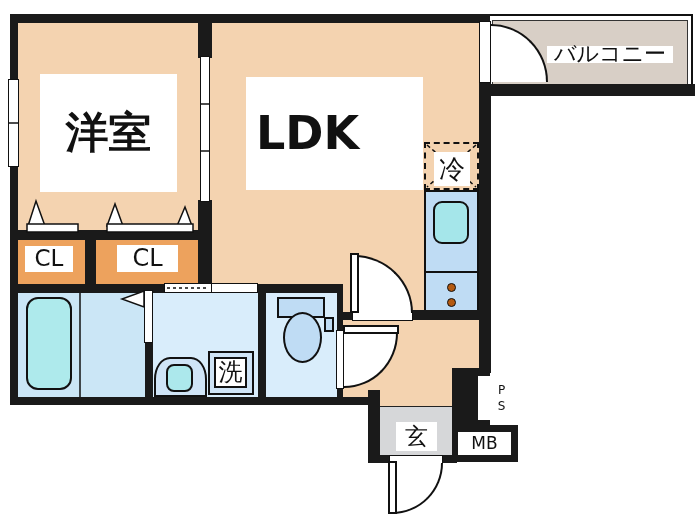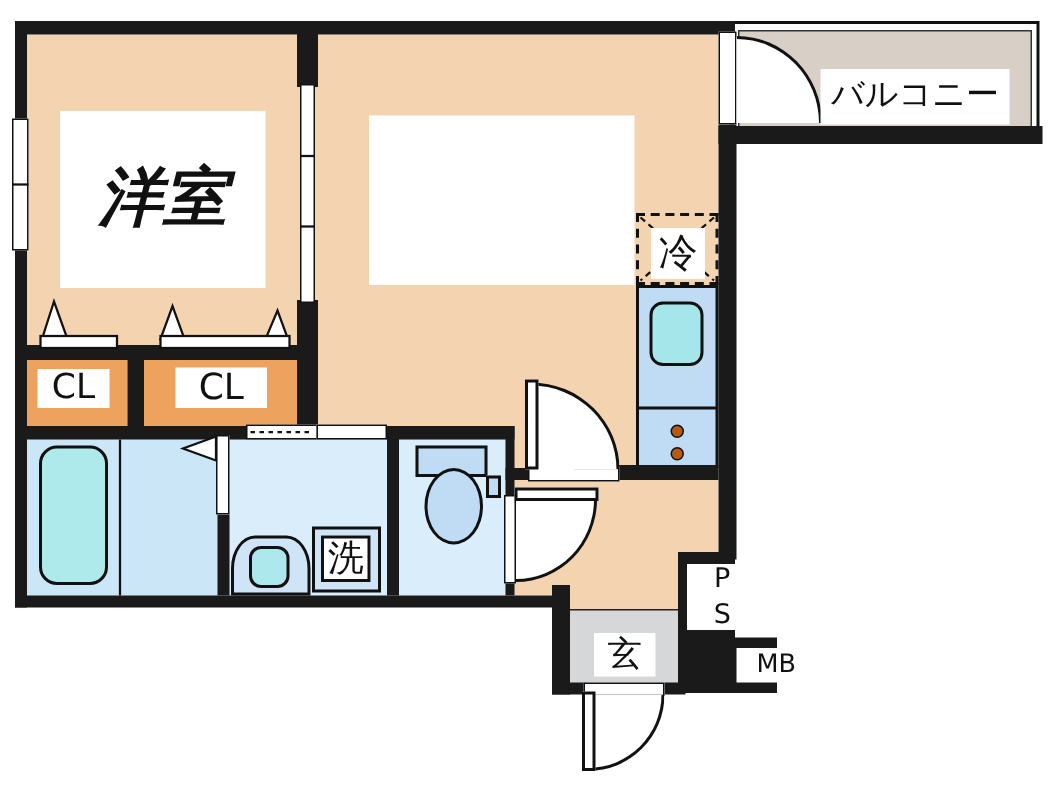--- a/index.html
+++ b/index.html
@@ -119,28 +119,29 @@
     <line x1="200" y1="104" x2="210" y2="104" stroke="#111" stroke-width="1.5"></line>
     <line x1="200" y1="151" x2="210" y2="151" stroke="#111" stroke-width="1.5"></line>
 
     <line x1="167" y1="288" x2="209" y2="288" stroke="#111" stroke-width="1.5" stroke-dasharray="3 3"></line>
 
     <line x1="425" y1="272" x2="478" y2="272" stroke="#111" stroke-width="2"></line>
 
     <line x1="80" y1="293" x2="80" y2="397" stroke="#111" stroke-width="1.5"></line>
   </svg>
 
-  <div class="abs label col big" style="left:40px;top:74px;width:137px;height:118px;font-size:43px;font-style:italic;">
+  <div class="abs label col big" style="left:40px;top:74px;width:137px;height:118px;font-size:43px;">
     <span>洋室</span>
   </div>
 
   <div class="abs label col big" style="left:246px;top:77px;width:177px;height:113px;font-size:46px;align-items:flex-start;padding-left:10px;">
+    <span>LDK</span>
   </div>
 
-  <div class="abs label" style="left:547px;top:46px;width:126px;height:37px;font-size:22px;">
+  <div class="abs label" style="left:547px;top:46px;width:126px;height:17px;font-size:22px;">
     <span>バルコニー</span>
   </div>
 
   <div class="abs label" style="left:25px;top:246px;width:48px;height:26px;font-size:23px;">
     <span>CL</span>
   </div>
 
   <div class="abs label" style="left:117px;top:245px;width:61px;height:27px;font-size:24px;">
     <span>CL</span>
   </div>
@@ -152,21 +153,21 @@
   <div class="abs" style="left:208px;top:351px;width:46px;height:44px;border:2.5px solid #111;background:#cfe4f6;">
     <div class="abs label" style="left:4px;top:4px;width:33px;height:31px;border:2px solid #111;font-size:24px;">
       <span>洗</span>
     </div>
   </div>
 
   <div class="abs label" style="left:396px;top:422px;width:41px;height:29px;font-size:23px;">
     <span>玄</span>
   </div>
 
-  <div class="abs label" style="left:458px;top:376px;width:47px;height:44px;font-size:18px;">
+  <div class="abs label" style="left:478px;top:376px;width:47px;height:44px;font-size:12px;">
     <span style="display:inline-block;width:12px;word-break:break-all;line-height:1.35;text-align:center;">PS</span>
   </div>
 
-  <div class="abs label" style="left:458px;top:432px;width:53px;height:23px;font-size:17px;margin-left:33px;">
+  <div class="abs label" style="left:458px;top:432px;width:53px;height:23px;font-size:17px;">
     <span>MB</span>
   </div>
 
 </div>
 
 </body></html>

